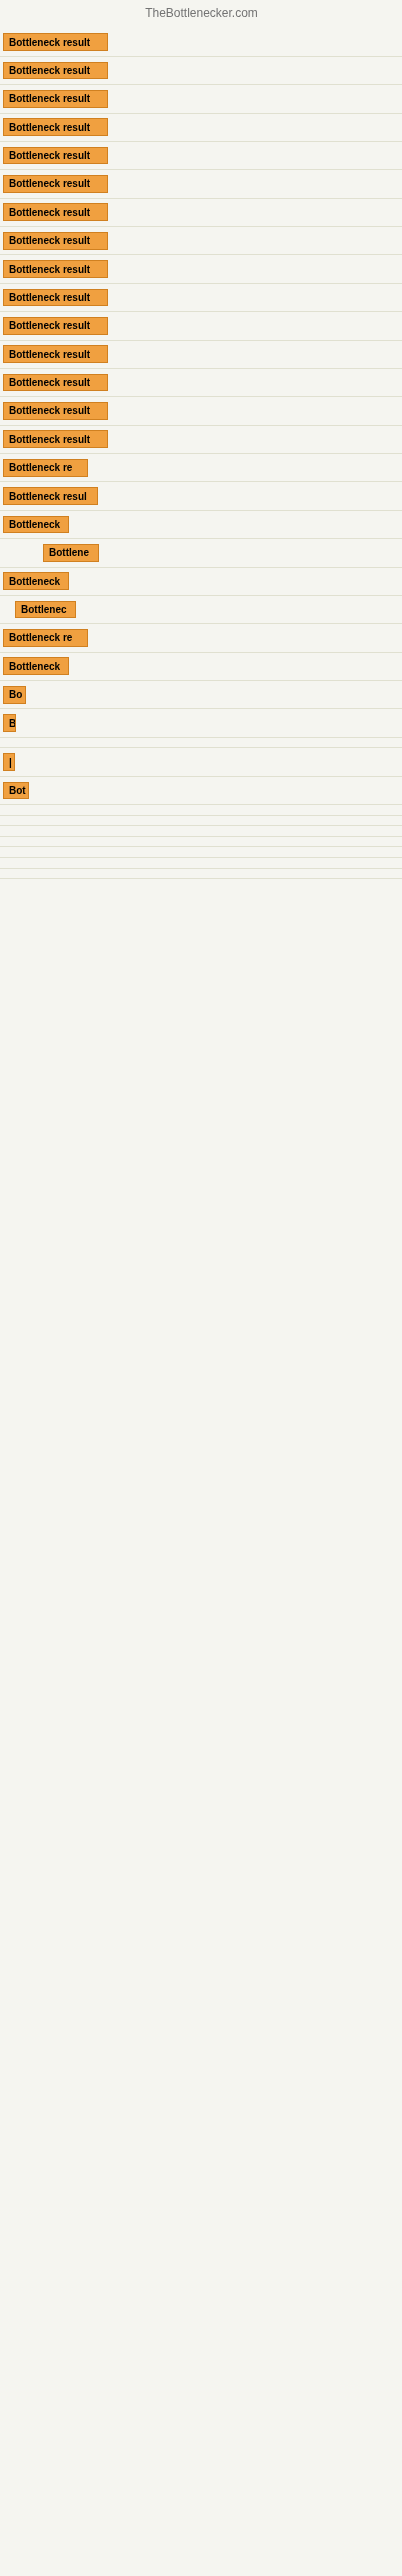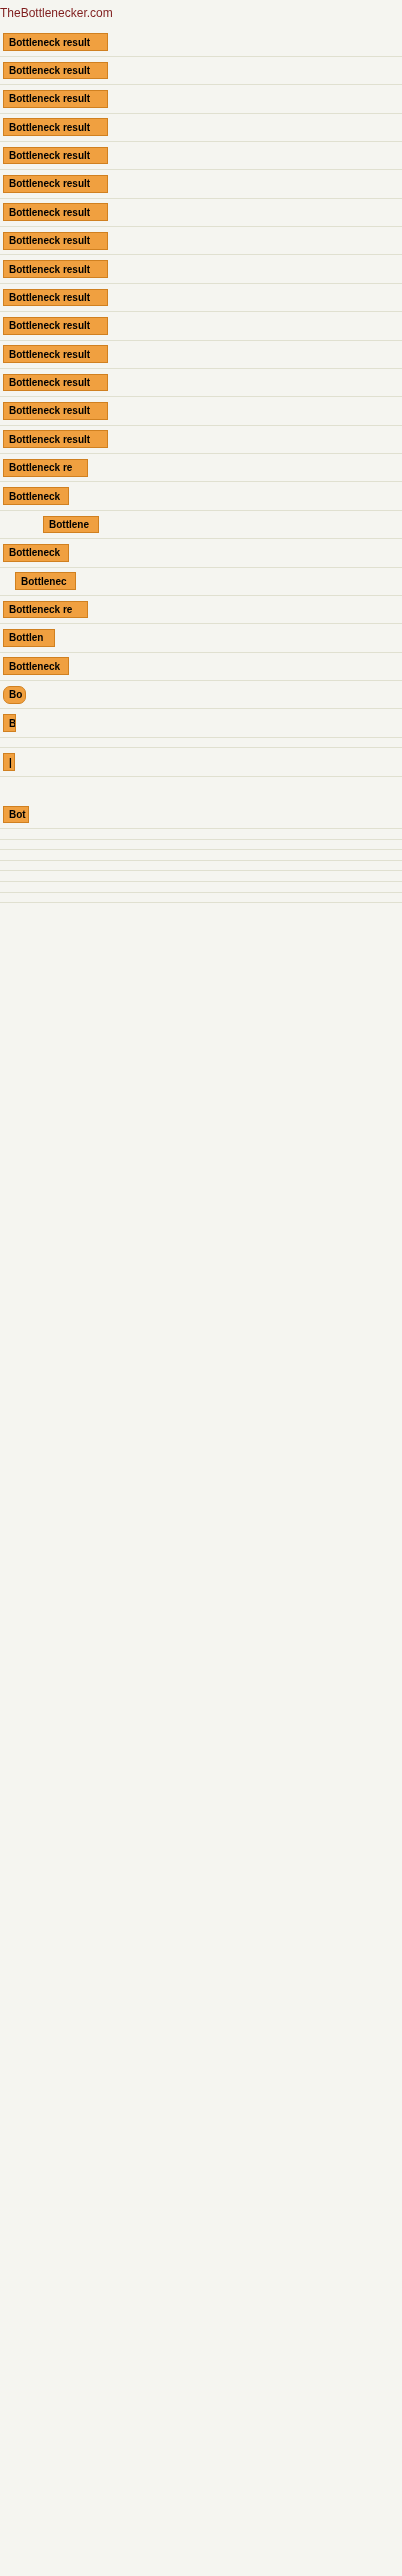--- a/index.html
+++ b/index.html
@@ -8,24 +8,24 @@
       box-sizing: border-box;
     }
     body {
       width: 403px;
       min-height: 2576px;
       background-color: #f5f5f0;
       font-family: Arial, sans-serif;
       position: relative;
     }
     .site-title {
-      text-align: left;
+      text-align: center;
       padding: 6.4px 0 8px 0;
       font-size: 12px;
-      color: #7f1d1d;
+      color: #737373;
       font-weight: normal;
     }
     .bottleneck-item {
       display: flex;
       align-items: center;
       margin-bottom: 0;
       padding: 4.8px 0 4.8px 3.2px;
       border-bottom: 0.8px solid #e0e0d0;
     }
     .bottleneck-badge {
@@ -90,52 +90,52 @@
     <div class="bottleneck-item">
       <span class="bottleneck-badge" style="max-width: 105px; width: 105px;">Bottleneck result</span>
     </div>
     <div class="bottleneck-item">
       <span class="bottleneck-badge" style="max-width: 105px; width: 105px;">Bottleneck result</span>
     </div>
     <div class="bottleneck-item">
       <span class="bottleneck-badge" style="max-width: 85px; width: 85px;">Bottleneck re</span>
     </div>
     <div class="bottleneck-item">
+      <span class="bottleneck-badge" style="max-width: 95px; width: 95px;">Bottleneck resul</span>
+    </div>
+    <div class="bottleneck-item">
       <span class="bottleneck-badge" style="max-width: 66px; width: 66px;">Bottleneck</span>
     </div>
     <div class="bottleneck-item">
       <span class="bottleneck-badge" style="max-width: 56px; width: 56px; margin-left: 40px;">Bottlene</span>
     </div>
     <div class="bottleneck-item">
       <span class="bottleneck-badge" style="max-width: 66px; width: 66px;">Bottleneck</span>
     </div>
     <div class="bottleneck-item">
       <span class="bottleneck-badge" style="max-width: 61px; width: 61px; margin-left: 12px;">Bottlenec</span>
     </div>
     <div class="bottleneck-item">
       <span class="bottleneck-badge" style="max-width: 85px; width: 85px;">Bottleneck re</span>
     </div>
     <div class="bottleneck-item">
-      <span class="bottleneck-badge" style="max-width: 52px; width: 52px;">Bottlen</span>
-    </div>
-    <div class="bottleneck-item">
       <span class="bottleneck-badge" style="max-width: 66px; width: 66px;">Bottleneck</span>
     </div>
     <div class="bottleneck-item">
-      <span class="bottleneck-badge" style="max-width: 22.5px; width: 22.5px; border-radius: 7px;">Bo</span>
+      <span class="bottleneck-badge" style="max-width: 22.5px; width: 22.5px;">Bo</span>
     </div>
     <div class="bottleneck-item">
       <span class="bottleneck-badge" style="max-width: 13px; width: 13px;">B</span>
     </div>
     <div class="bottleneck-item"></div>
     <div class="bottleneck-item">
       <span class="bottleneck-badge" style="max-width: 4.8px; width: 4.8px;">|</span>
     </div>
     <div class="bottleneck-item">
-      <span class="bottleneck-badge" style="max-width: 26px; width: 26px; margin-top: 24px;">Bot</span>
+      <span class="bottleneck-badge" style="max-width: 26px; width: 26px;">Bot</span>
     </div>
     <div class="bottleneck-item"></div>
     <div class="bottleneck-item"></div>
     <div class="bottleneck-item"></div>
     <div class="bottleneck-item"></div>
     <div class="bottleneck-item"></div>
     <div class="bottleneck-item"></div>
     <div class="bottleneck-item"></div>
   </div>
 

